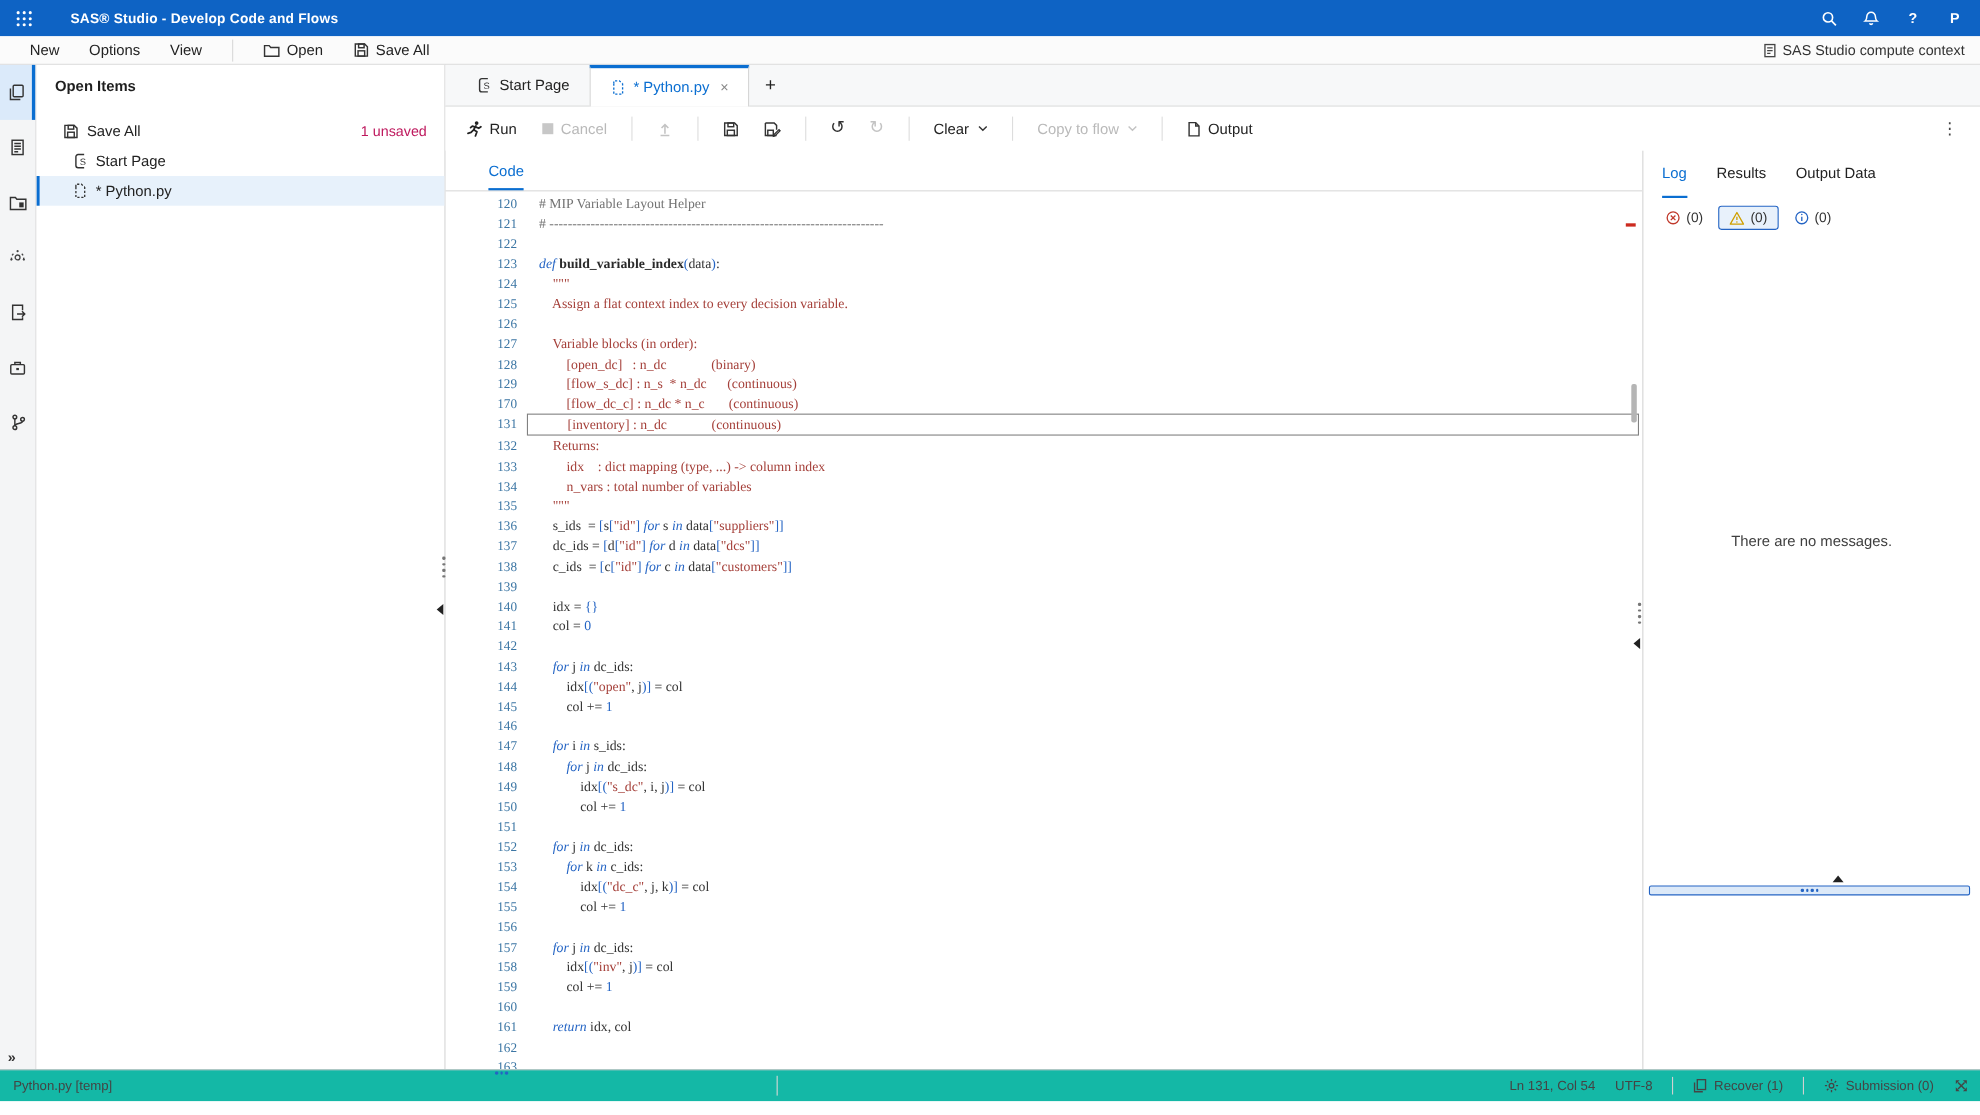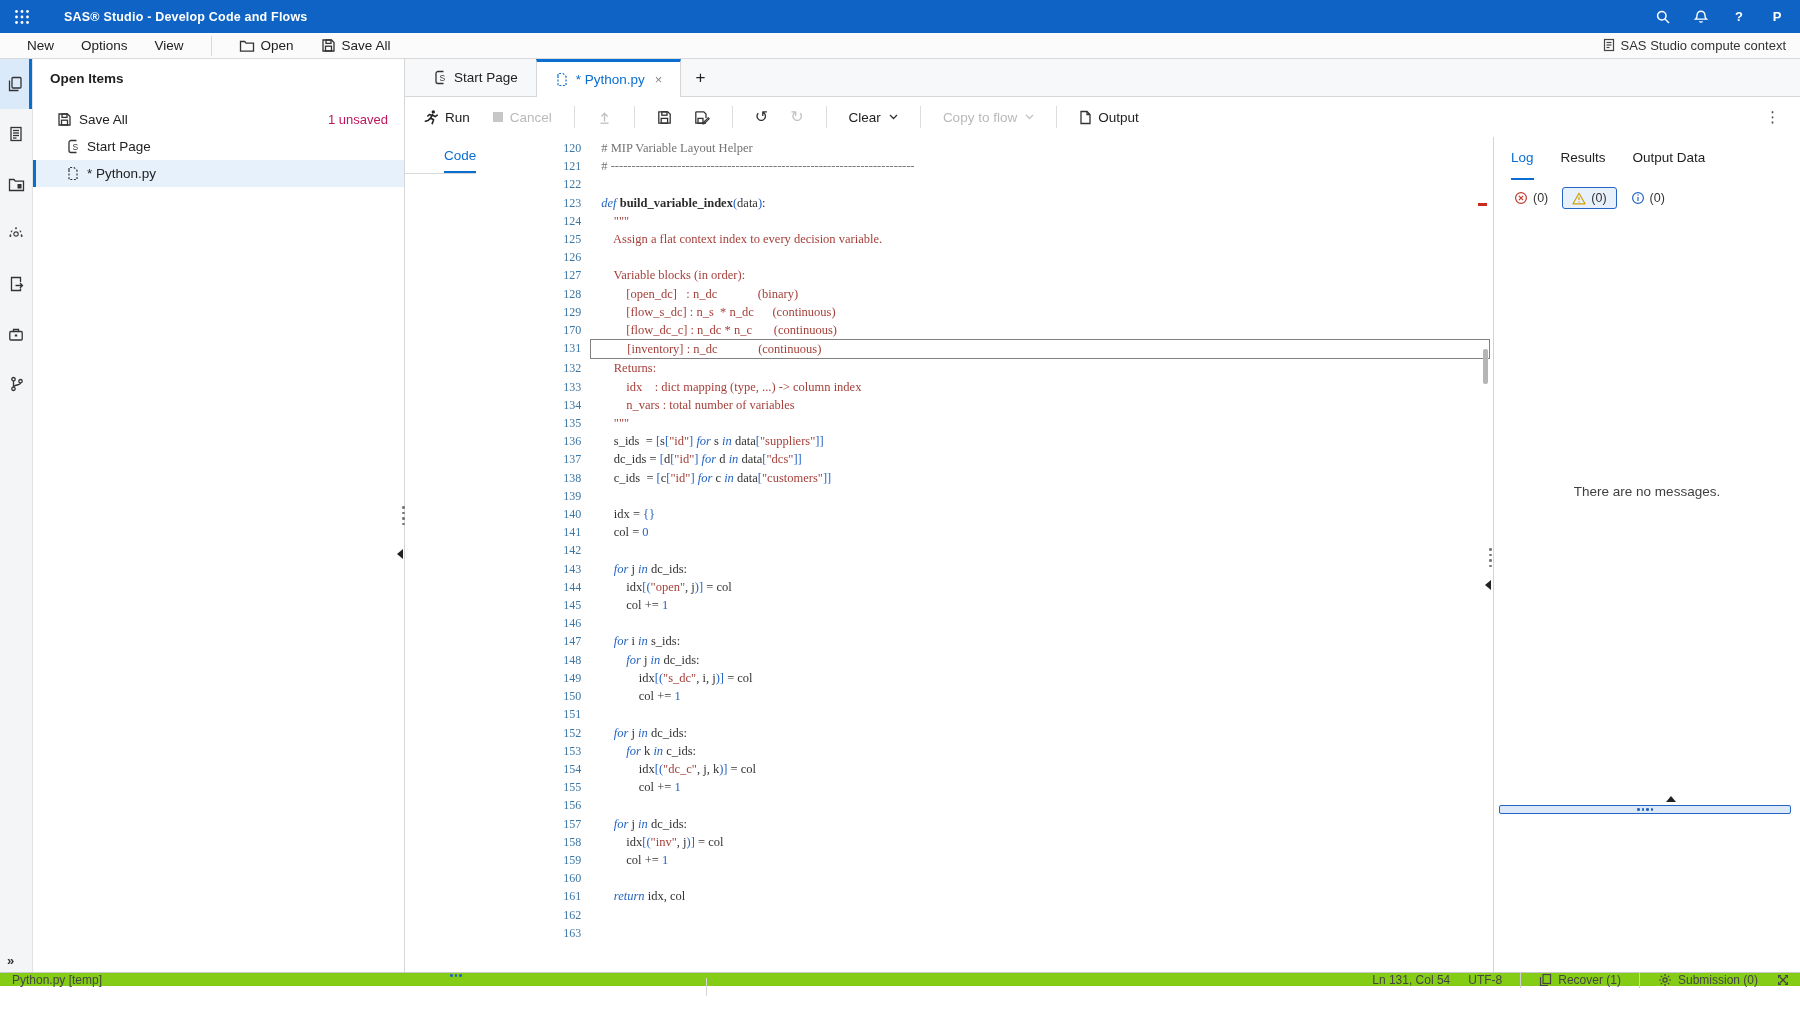--- a/index.html
+++ b/index.html
@@ -14,21 +14,21 @@
   #topbar .tb-ic { width:30px; text-align:center; margin-right:8px; cursor:pointer; }
   #topbar .glyph { font-size:13px; font-weight:bold; color:#fff; }
 
   
   #menubar { height:26px; background:#fbfbfb; border-bottom:1px solid #d9d9d9;
     display:flex; align-items:center; font-size:13.5px; color:#222; }
   #menubar .mi { margin-left:27px; cursor:pointer; }
   #menubar .vsep { width:1px; height:20px; background:#d9d9d9; margin-left:27px; }
   #menubar .mi-ic { display:inline-flex; align-items:center; gap:6px; }
   #menubar .spacer { flex:1; }
-  #menubar .context { display:flex; align-items:flex-start; gap:6px; font-size:13px; color:#333; margin-right:14px; cursor:pointer;}
+  #menubar .context { display:flex; align-items:center; gap:6px; font-size:13px; color:#333; margin-right:14px; cursor:pointer;}
 
   
   #main { height:913px; display:flex; position:relative; background:#fff; }
 
   
   #rail { width:33px; background:#f4f5f6; border-right:1px solid #e2e2e2; position:relative; }
   .rail-item { height:50px; display:flex; align-items:center; justify-content:center; cursor:pointer; }
   .rail-item.active { background:#dbeafa; border-right:3px solid #0a6ed1; }
   #rail .rail-expand { position:absolute; bottom:4px; left:7px; font-size:13px; font-weight:bold; color:#333; cursor:pointer; }
 
@@ -59,21 +59,21 @@
   .tbtn.disabled { color:#b9b9b9; cursor:default; }
   .tsep { width:1px; height:22px; background:#ddd; margin-right:22px; }
   .tico { font-size:16px; line-height:1; color:#333; }
   .tico.dis { color:#c3c3c3; }
   .chev { display:inline-block; margin-left:2px; }
   #toolbar-row .spacer { flex:1; }
   .kebab { font-size:15px; color:#444; padding:0 20px; cursor:pointer; }
 
   
   #lower { flex:1; display:flex; min-height:0; }
-  #editor { flex:1; display:flex; flex-direction:row; position:relative; min-width:0;gap:40px; }
+  #editor { flex:1; display:flex; flex-direction:column; position:relative; min-width:0; }
   #code-tab-row { height:37px; border-bottom:1px solid #d9d9d9; display:flex; align-items:flex-end; padding-left:39px; }
   #code-tab-row .code-label { font-size:13.5px; color:#0a6ed1; border-bottom:2px solid #0a6ed1; padding-bottom:8px; cursor:pointer; }
 
   #code-scroll { flex:1; overflow:hidden; padding-top:2px; font-family:Liberation Serif, serif; font-size:12.5px; }
   .cl { display:flex; line-height:18.2px; white-space:pre; }
   .cl .ln { width:65px; text-align:right; color:#3c76a4; font-size:12px; flex:none; }
   .cl .ct { flex:1; margin-left:9px; padding-left:11px; margin-right:3px; color:#333; }
   .cl.cur .ct { border:1px solid #818181; }
   .tok-k { color:#2464c4; font-style:italic; }
   .tok-s { color:#a5403a; }
@@ -102,21 +102,21 @@
 
   
   .vdots { position:absolute; display:flex; flex-direction:column; gap:3px; z-index:5; }
   .vdots i { width:2.5px; height:2.5px; background:#777; border-radius:50%; }
   .tri-left { position:absolute; width:0; height:0; border-top:5px solid transparent; border-bottom:5px solid transparent;
     border-right:6px solid #222; z-index:5; cursor:pointer; }
   #lsplit-dots { left:402px; top:447px; } #lsplit-tri { left:397px; top:490px; }
   #rsplit-dots { left:1489px; top:489px; } #rsplit-tri { left:1485px; top:521px; }
 
   
-  #statusbar { height:14px; background:#84cc16; border-top:1px solid #c9c9c9; display:flex; align-items:center;
+  #statusbar { height:29px; background:#14b8a6; border-top:1px solid #c9c9c9; display:flex; align-items:center;
     font-size:12px; color:#444; position:relative; }
   #statusbar .file { margin-left:12px; }
   #statusbar .cell-div { position:absolute; left:706px; top:5px; height:18px; width:1px; background:#d8d8d8; }
   #statusbar .hdots { position:absolute; left:450px; top:1px; display:flex; gap:2px; }
   #statusbar .hdots i { width:2.5px; height:2.5px; background:#2464c4; border-radius:50%; }
   #statusbar .spacer { flex:1; }
   #statusbar .sitem { display:flex; align-items:center; gap:6px; margin-right:18px; cursor:pointer; }
   #statusbar .static { cursor:default; }
   #statusbar .sdiv { width:1px; height:16px; background:#d0d0d0; margin-right:18px; }
 

